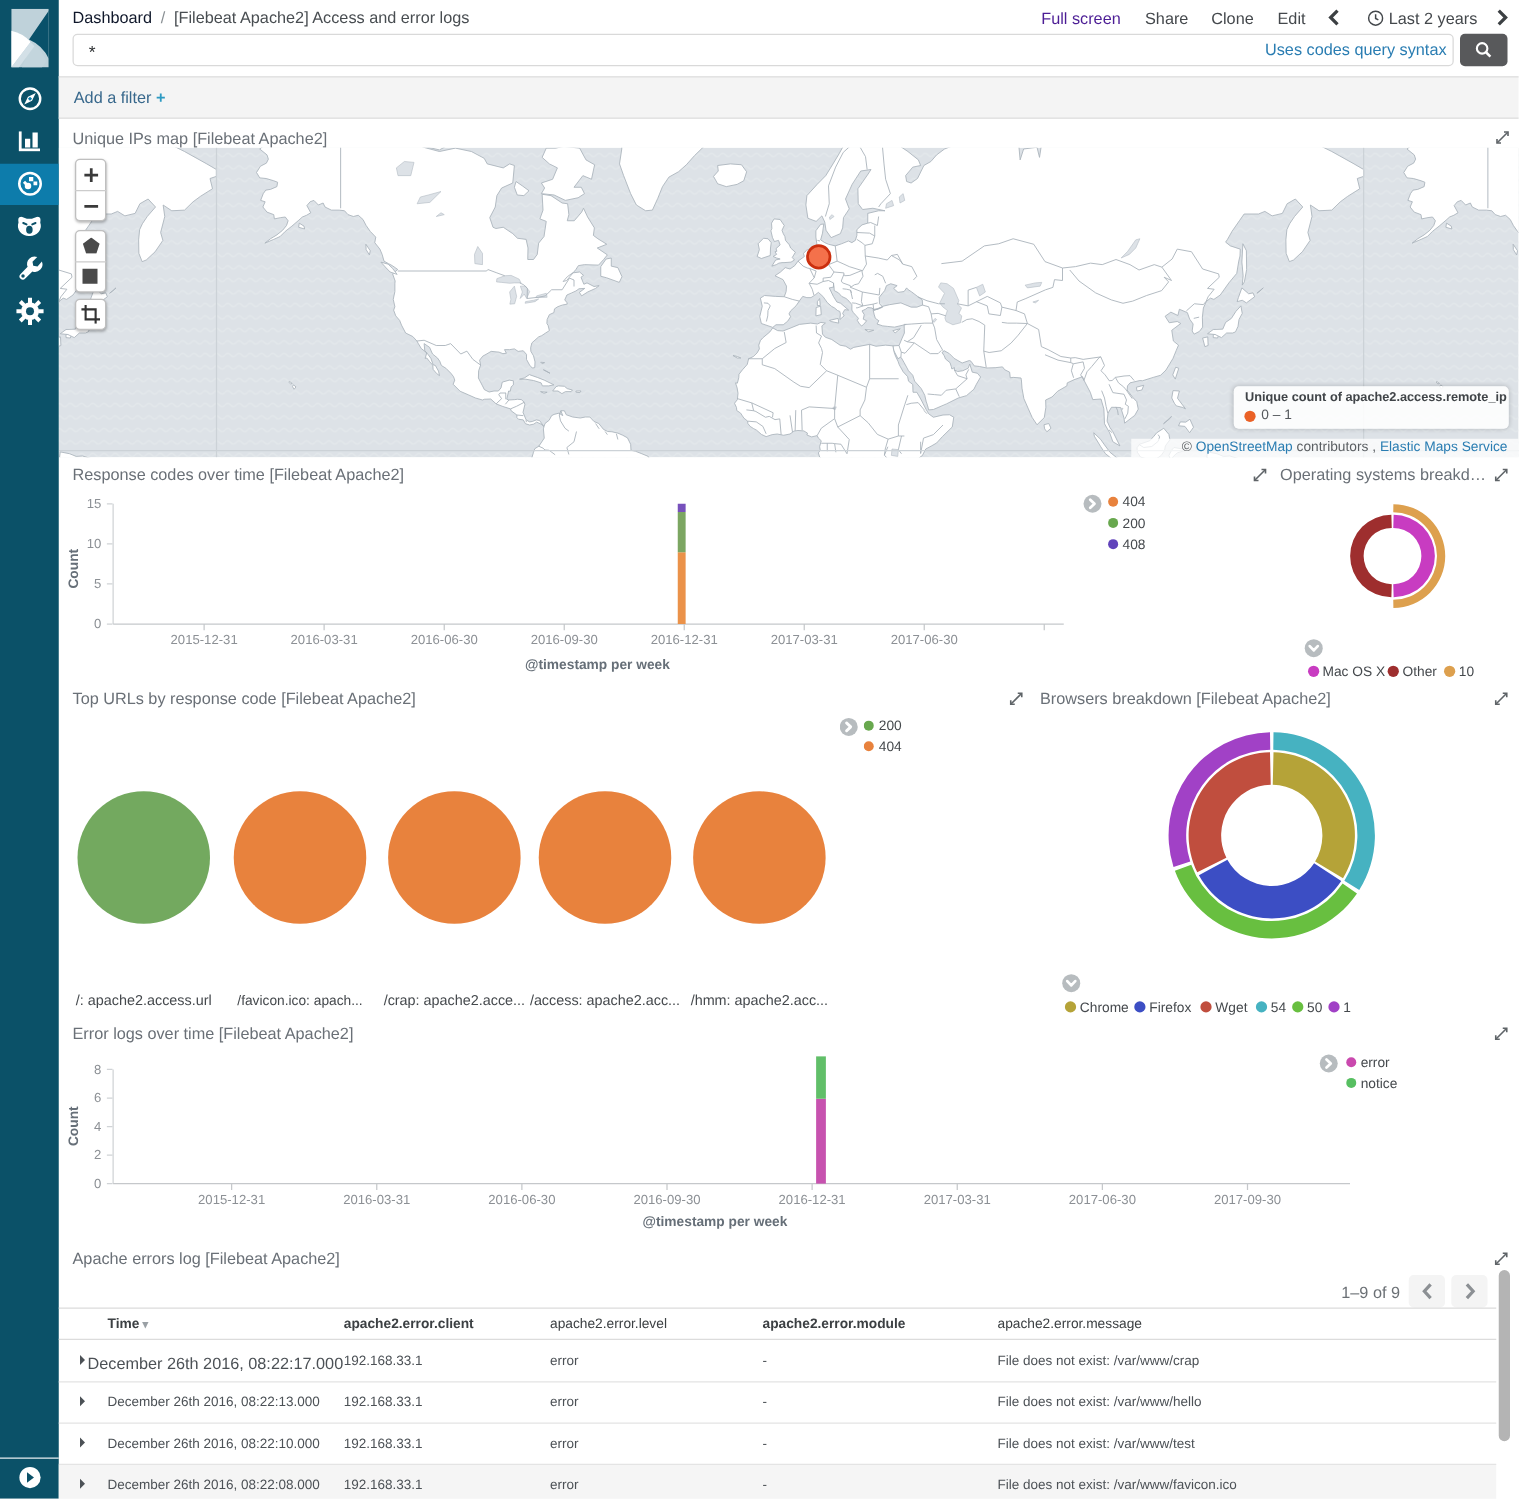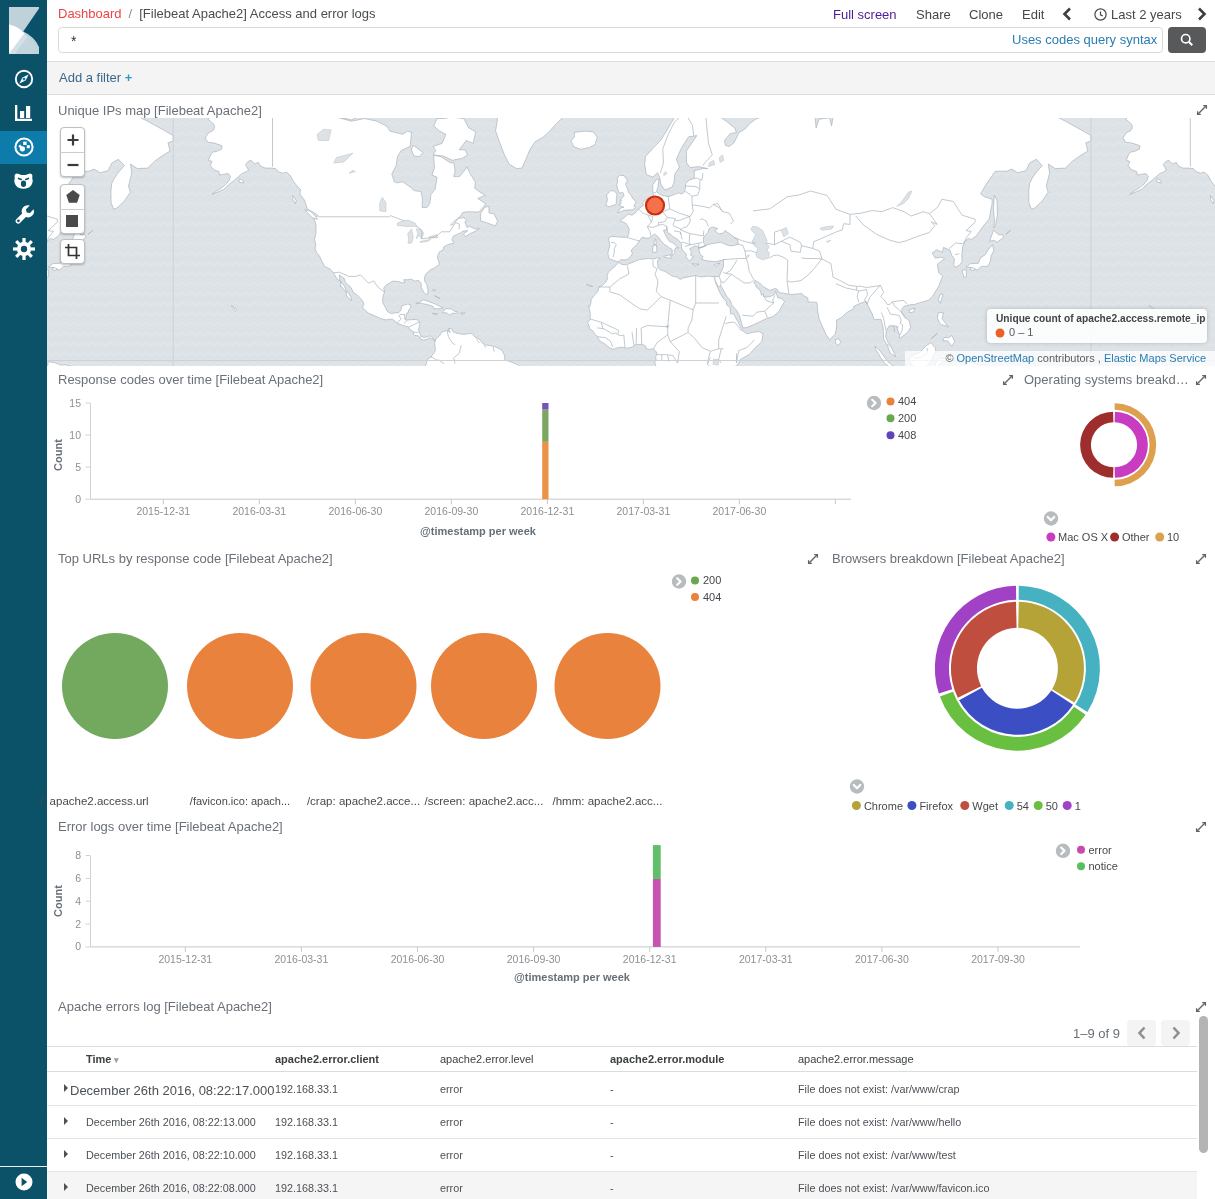--- a/index.html
+++ b/index.html
@@ -57,21 +57,21 @@
       <rect x="9.4" y="0" width="3.2" height="4.4" fill="#fff" transform="rotate(270 11 11)"></rect>
       <rect x="9.4" y="0" width="3.2" height="4.4" fill="#fff" transform="rotate(315 11 11)"></rect>
       <circle cx="11" cy="11" r="7.2" fill="#fff"></circle>
       <circle cx="11" cy="11" r="3.2" fill="#0f5269"></circle>
     </svg>
     <div id="sb-bot"></div>
     <svg width="22" height="22" style="position:absolute;left:13px;top:1171px">
       <circle cx="11" cy="11" r="8.5" fill="#fff"></circle>
       <path d="M8.6 6.8 L14.2 11 L8.6 15.2 Z" fill="#0b5168"></path>
     </svg>
-    <div class="abs" style="left:58px;top:6px;font-size:13px;color:#484d51"><span style="color:#ef4444">Dashboard</span><span style="color:#8a9094;padding:0 7px">/</span><span>[Filebeat Apache2] Access and error logs</span></div>
+    <div class="abs" style="left:58px;top:6px;font-size:13px;color:#484d51"><span style="color:#0f172a">Dashboard</span><span style="color:#8a9094;padding:0 7px">/</span><span>[Filebeat Apache2] Access and error logs</span></div>
     <div class="abs" style="left:833px;top:7px;font-size:13px;color:#4c1d95">Full screen</div>
     <div class="abs" style="left:916px;top:7px;font-size:13px;color:#44484c">Share</div>
     <div class="abs" style="left:969px;top:7px;font-size:13px;color:#44484c">Clone</div>
     <div class="abs" style="left:1022px;top:7px;font-size:13px;color:#44484c">Edit</div>
     <svg width="10" height="14" style="position:absolute;left:1062px;top:7px">
       <path d="M8 1.5 L2.5 7 L8 12.5" fill="none" stroke="#3c4043" stroke-width="2.6"></path>
     </svg>
     <svg width="13" height="13" style="position:absolute;left:1094px;top:8px">
       <circle cx="6.5" cy="6.5" r="5.6" fill="none" stroke="#44484c" stroke-width="1.2"></circle>
       <path d="M6.5 3.4 L6.5 6.8 L8.7 7.9" fill="none" stroke="#44484c" stroke-width="1.2"></path>
@@ -456,24 +456,24 @@
       <circle cx="4" cy="24" r="4" fill="#e8823d"></circle>
       <text x="12" y="27.8" font-size="11" fill="#45494d">404</text>
     </svg>
     <svg width="780" height="240" style="position:absolute;left:47px;top:570px">
       <circle cx="68" cy="116" r="53" fill="#73a95f"></circle>
       <circle cx="193" cy="116" r="53" fill="#e8823d"></circle>
       <circle cx="316.5" cy="116" r="53" fill="#e8823d"></circle>
       <circle cx="437" cy="116" r="53" fill="#e8823d"></circle>
       <circle cx="560.5" cy="116" r="53" fill="#e8823d"></circle>
     </svg>
-    <div class="abs" style="left:40px;top:795px;width:150px;font-size:11.5px;color:#45494d;white-space:nowrap;overflow:hidden">/: apache2.access.url</div>
+    <div class="abs" style="left:40px;top:795px;width:150px;text-align:center;font-size:11.5px;color:#45494d;white-space:nowrap;overflow:hidden">/: apache2.access.url</div>
     <div class="abs" style="left:165px;top:795px;width:150px;text-align:center;font-size:11px;color:#45494d;white-space:nowrap;overflow:hidden">/favicon.ico: apach...</div>
     <div class="abs" style="left:288.5px;top:795px;width:150px;text-align:center;font-size:11.5px;color:#45494d;white-space:nowrap;overflow:hidden">/crap: apache2.acce...</div>
-    <div class="abs" style="left:409px;top:795px;width:150px;text-align:center;font-size:11.5px;color:#45494d;white-space:nowrap;overflow:hidden">/screen: apache2.acc...</div>
+    <div class="abs" style="left:409px;top:795px;width:150px;text-align:center;font-size:11.5px;color:#45494d;white-space:nowrap;overflow:hidden">/access: apache2.acc...</div>
     <div class="abs" style="left:532.5px;top:795px;width:150px;text-align:center;font-size:11.5px;color:#45494d;white-space:nowrap;overflow:hidden">/hmm: apache2.acc...</div>
     <div class="ptitle" style="left:832px;top:551px">Browsers breakdown [Filebeat Apache2]</div>
     <svg width="12" height="12" style="position:absolute;left:807px;top:553px" viewBox="-6 -6 12 12">
       <path d="M-4.2 4.2 L4.2 -4.2" stroke="#5f6468" stroke-width="1.3"></path>
       <path d="M1.2 -4.4 L4.4 -4.4 L4.4 -1.2" fill="none" stroke="#5f6468" stroke-width="1.3"></path>
       <path d="M-1.2 4.4 L-4.4 4.4 L-4.4 1.2" fill="none" stroke="#5f6468" stroke-width="1.3"></path>
     </svg>
     <svg width="12" height="12" style="position:absolute;left:1195px;top:553px" viewBox="-6 -6 12 12">
       <path d="M-4.2 4.2 L4.2 -4.2" stroke="#5f6468" stroke-width="1.3"></path>
       <path d="M1.2 -4.4 L4.4 -4.4 L4.4 -1.2" fill="none" stroke="#5f6468" stroke-width="1.3"></path>

